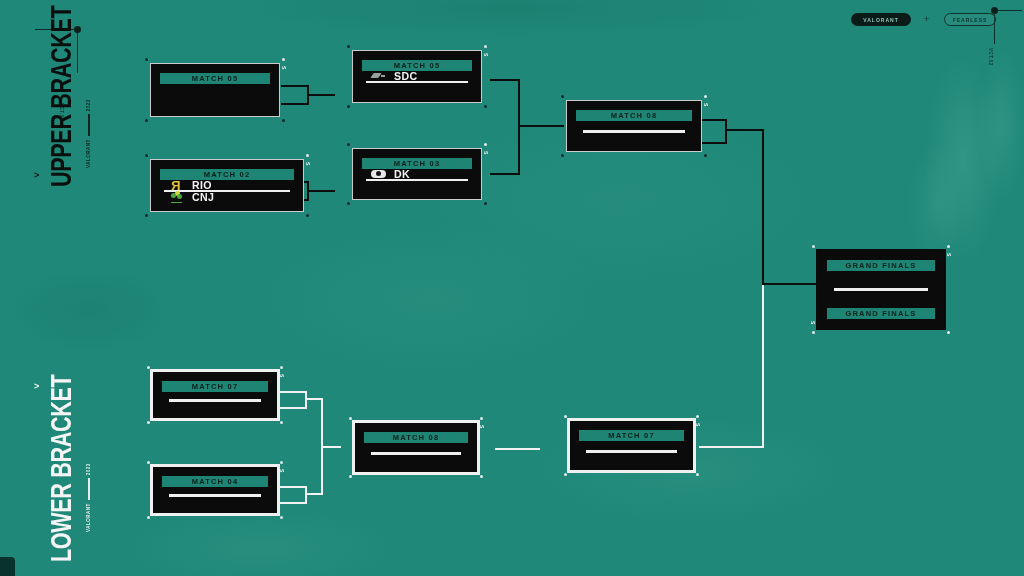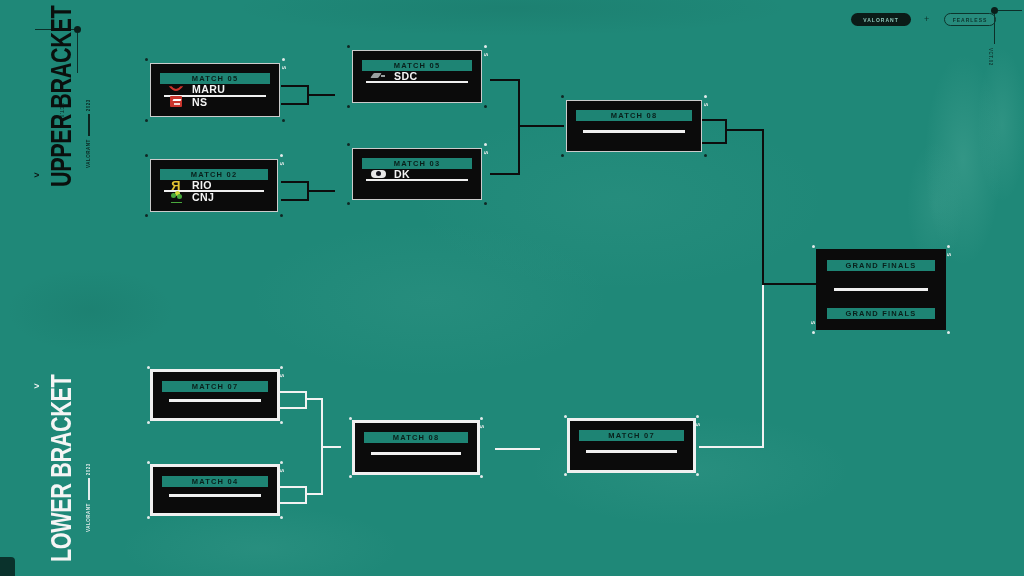--- a/index.html
+++ b/index.html
@@ -160,40 +160,23 @@
   <div class="ln w" style="left:699px;top:446px;width:65px;height:2px"></div>
   <div class="ln w" style="left:762px;top:285px;width:2px;height:163px"></div>
 
   <div class="box u" style="left:150px;top:63px;width:130px;height:54px">
     <span class="dot tl"></span>
       <span class="dot tr"></span>
       <span class="dot bl"></span>
       <span class="dot br"></span>
     <span class="micro">S</span>
     <div class="hdr">MATCH 05</div>
-    <div class="body">
-      <div class="row">
-        <span class="logo maru">
-            <svg width="18" height="9" viewBox="0 0 20 10">
-              <path d="M1,1 Q10,13 19,1 L15.5,1 Q10,8 4.5,1 Z" fill="#c9342c"></path>
-            </svg>
-          </span>
-        <span class="tname">MARU</span>
-      </div>
-      <div class="sep"></div>
-      <div class="row">
-        <span class="logo">
-            <span class="logo ns"></span>
-          </span>
-        <span class="tname">NS</span>
-      </div>
-    </div>
-  </div>
-
-  <div class="box u" style="left:150px;top:159px;width:128px;height:53px">
+  </div>
+
+  <div class="box u" style="left:150px;top:159px;width:154px;height:53px">
     <span class="dot tl"></span>
       <span class="dot tr"></span>
       <span class="dot bl"></span>
       <span class="dot br"></span>
     <span class="micro">S</span>
     <div class="hdr">MATCH 02</div>
     <div class="body">
       <div class="row">
         <span class="logo">
             <span class="rio">R</span>

